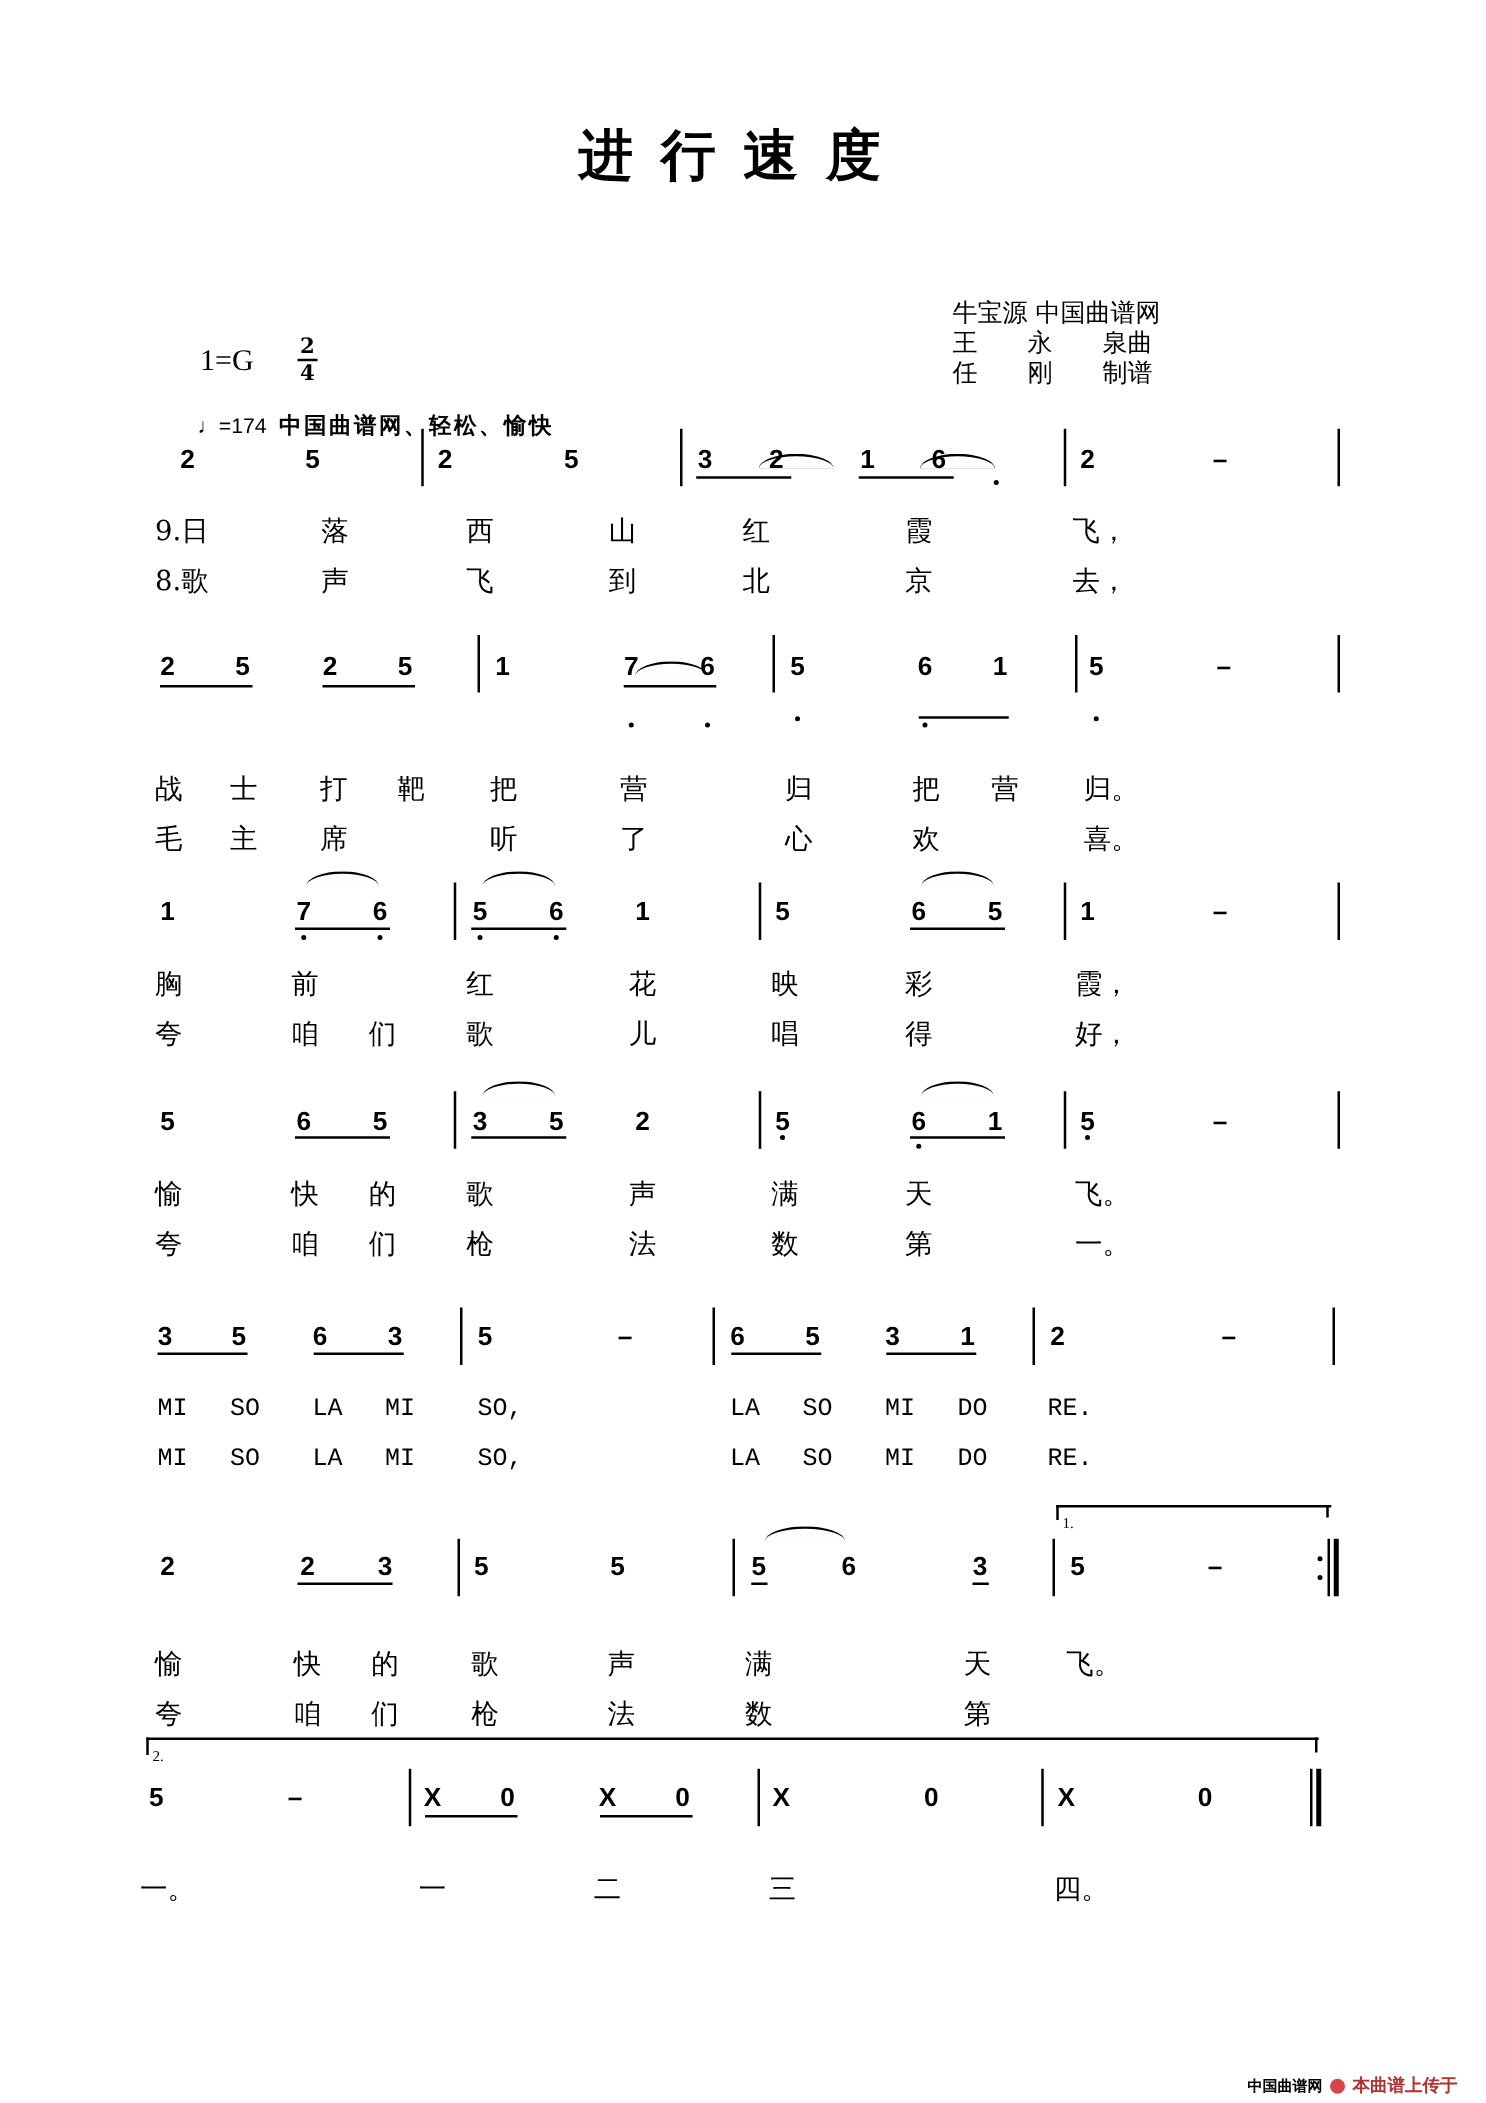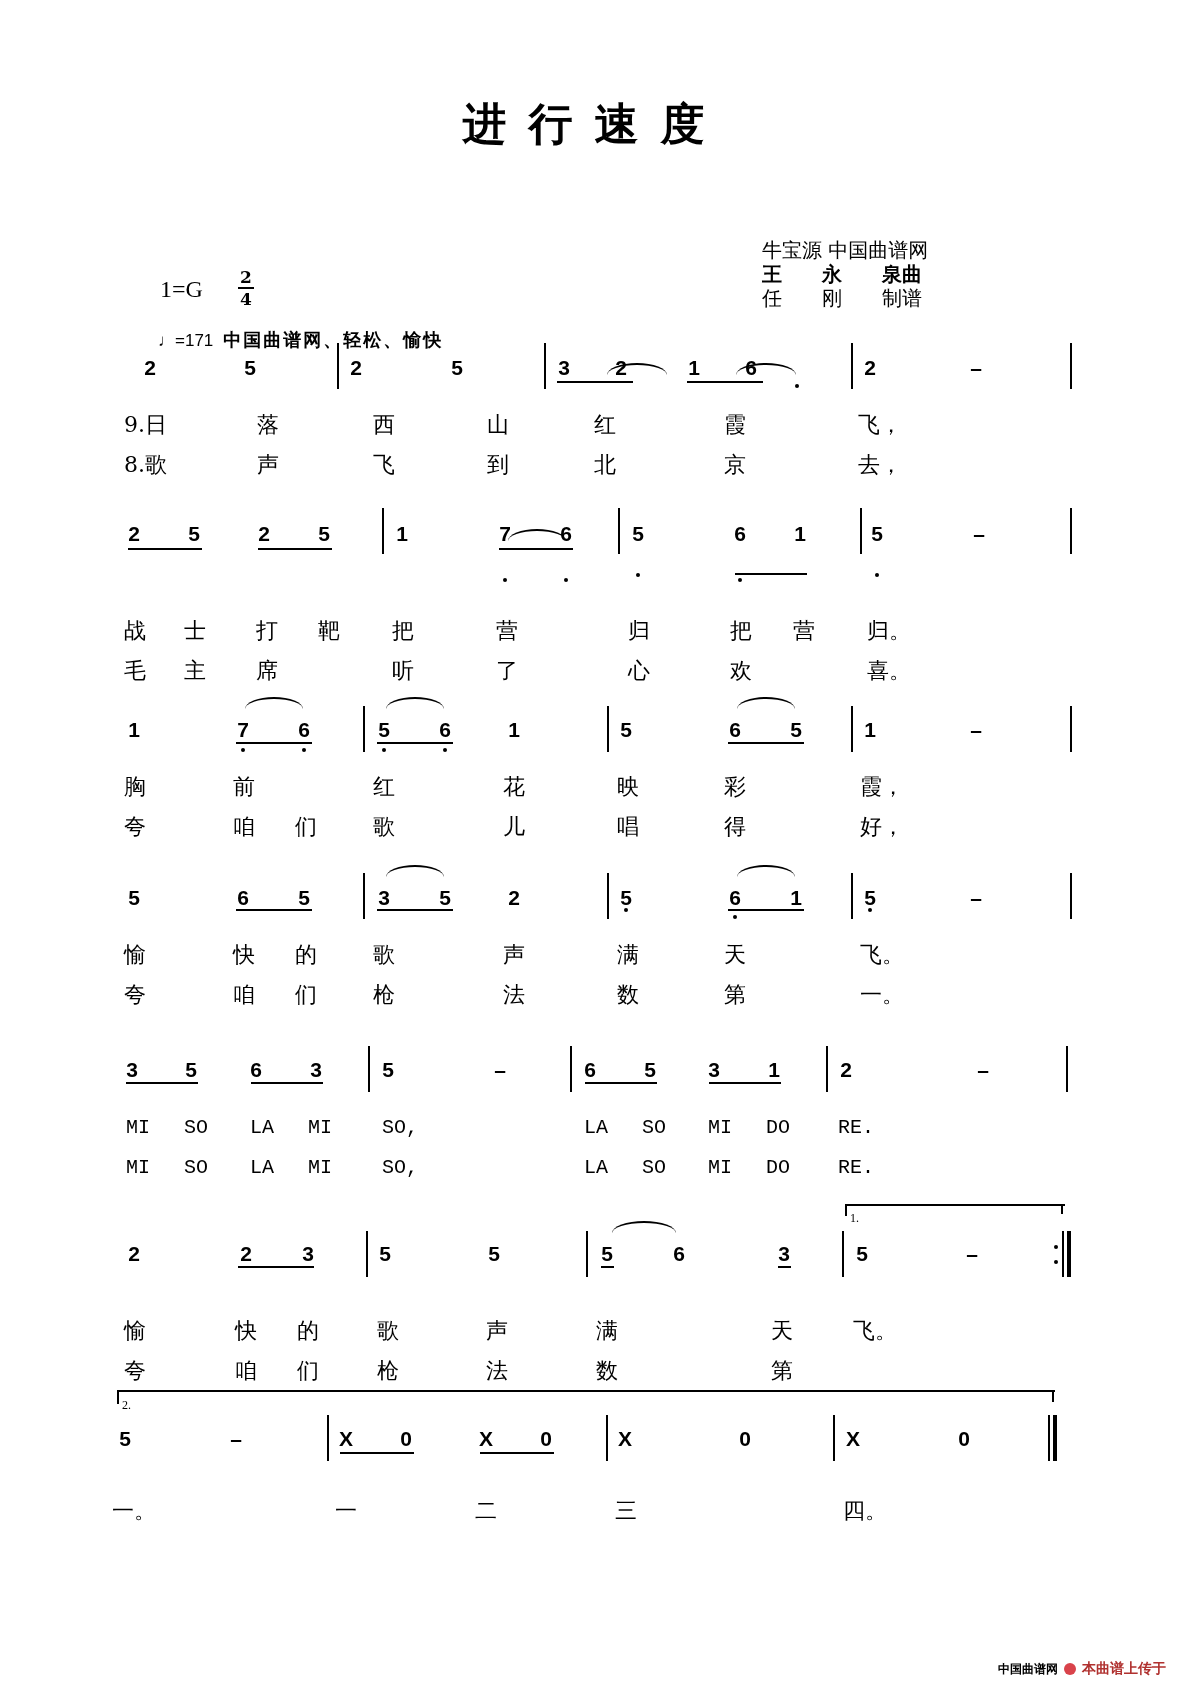--- a/index.html
+++ b/index.html
@@ -33,24 +33,24 @@
 <body>
 
 <div class="abs title">进行速度</div>
 <div class="abs key">1=G</div>
 <div class="abs frac">
   <div>2</div>
   <div class="ln"></div>
   <div>4</div>
 </div>
 <div class="abs tempo">
-  <span>♩=171</span><span class="cn">中国曲谱网、轻松、愉快</span>
+  <span>♩=174</span><span class="cn">中国曲谱网、轻松、愉快</span>
 </div>
 <div class="abs credit" style="left:762px;top:238px;">牛宝源 中国曲谱网</div>
-<div class="abs credit" style="left:762px;top:262px;font-weight:bold;">王　　永　　泉曲</div>
+<div class="abs credit" style="left:762px;top:262px;">王　　永　　泉曲</div>
 <div class="abs credit" style="left:762px;top:286px;">任　　刚　　制谱</div>
 
 <div>
   <div class="abs n" style="left:142px;top:356px;">2</div>
   <div class="abs n" style="left:242px;top:356px;">5</div>
   <div class="abs bar" style="left:337px;top:343px;height:46px;"></div>
   <div class="abs n" style="left:348px;top:356px;">2</div>
   <div class="abs n" style="left:449px;top:356px;">5</div>
   <div class="abs bar" style="left:544px;top:343px;height:46px;"></div>
   <div class="abs slur" style="left:607px;top:363px;width:60px;"></div>

